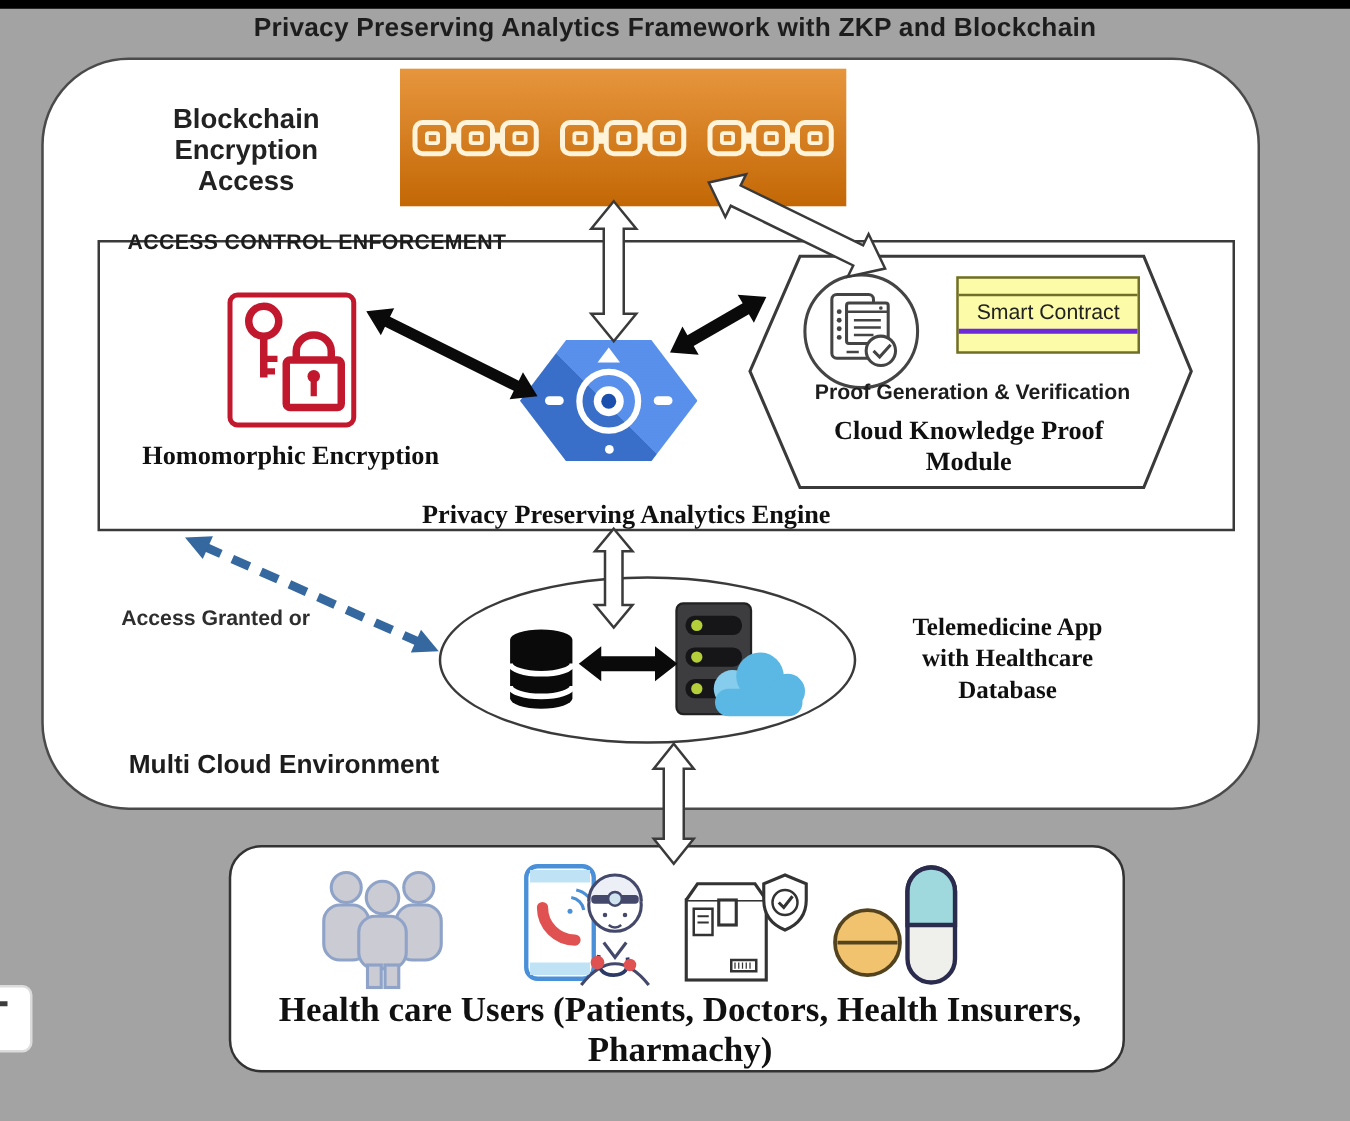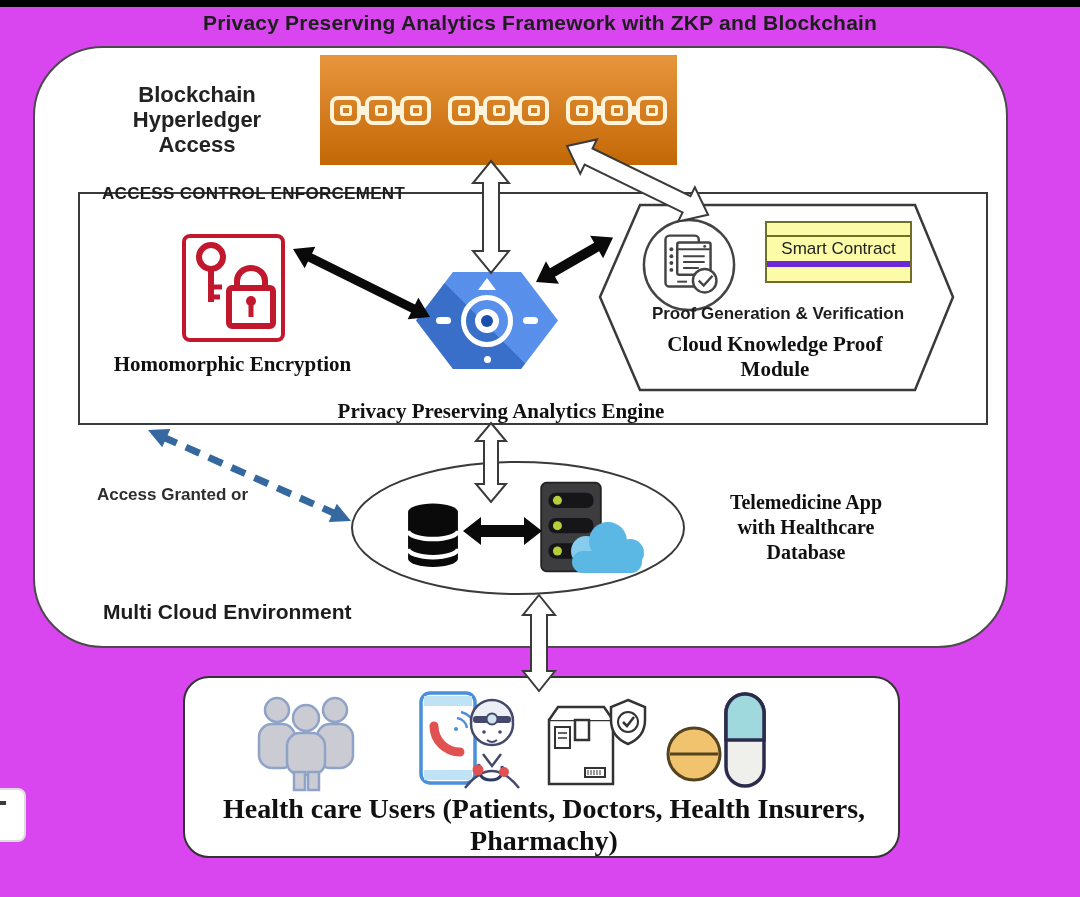--- a/index.html
+++ b/index.html
@@ -1,17 +1,17 @@
 <!DOCTYPE html>
 <html style="--blockchain-orange: #E07807; --engine-blue: #4583E8; --encryption-red: #C2182E; --contract-yellow: #FBFBA8; --dashed-arrow-blue: #34689E; --cloud-blue: #5BB7E3; --led-green: #B5CF3A;"><head>
 <meta charset="utf-8">
 <style>
   * { box-sizing: border-box; margin: 0; padding: 0; }
   body { background:#fff; }
-  .canvas{position:relative;width:1080px;height:897px;background:#d946ef;overflow:hidden;
+  .canvas{position:relative;width:1080px;height:897px;background:#a3a3a3;overflow:hidden;
           font-family:"Liberation Sans",sans-serif;}
   .sans-b{font-family:"Liberation Sans",sans-serif;font-weight:bold;color:#1d1d1d;}
   .serif-b{font-family:"Liberation Serif",serif;font-weight:bold;color:#101010;}
   .abs{position:absolute;}
   .ctr{text-align:center;}
 
   .topbar{left:0;top:0;width:1080px;height:7px;background:#000;}
   .title{left:0;top:11px;width:1080px;font-size:21px;letter-spacing:.2px;}
 
   .outer-box{left:33px;top:46px;width:975px;height:602px;border:2px solid #4a4a4a;border-radius:70px;background:#fff;}
@@ -41,21 +41,21 @@
   .eye-dot{left:65px;top:43px;width:12px;height:12px;background:#1a4fae;border-radius:50%;}
   .eye-tri{left:62px;top:6px;width:0;height:0;border-left:9px solid transparent;border-right:9px solid transparent;border-bottom:12px solid #fff;}
   .eye-dash{width:15px;height:7px;background:#fff;border-radius:4px;}
   .eye-botdot{left:68px;top:84px;width:7px;height:7px;background:#fff;border-radius:50%;}
 
   .engine-label{left:311px;top:399px;width:380px;font-size:21px;}
 
   .sc-box{left:765px;top:221px;width:147px;height:62px;border:2px solid #6f6f2a;background:var(--contract-yellow,#FBFBA8);
           display:flex;flex-direction:column;}
   .sc-row1{height:14px;border-bottom:2px solid #6f6f2a;}
-  .sc-row2{height:30px;border-bottom:6px solid #6d28d9;display:flex;align-items:center;justify-content:center;
+  .sc-row2{height:30px;border-bottom:4px solid #6d28d9;display:flex;align-items:center;justify-content:center;
            font-size:17px;color:#222;font-family:"Liberation Sans",sans-serif;}
   .sc-row3{flex:1;}
 
   .proof-label{left:608px;top:304px;width:340px;font-size:17px;}
   .zkp-label{left:630px;top:332px;width:290px;font-size:21px;line-height:25px;}
 
   .decision-label{left:75px;top:484px;width:195px;font-size:17px;line-height:21px;color:#2e2e2e;}
 
   .ellipse{left:351px;top:461px;width:334px;height:134px;border:2.5px solid #3a3a3a;border-radius:50%;background:#fff;}
   .tele-label{left:700px;top:490px;width:212px;font-size:20px;line-height:25px;}
@@ -75,21 +75,21 @@
 
 <div class="canvas">
 
   <div class="abs topbar"></div>
   <div class="abs title ctr sans-b">Privacy Preserving Analytics Framework with ZKP and Blockchain</div>
 
   <div class="abs outer-box"></div>
 
   <div class="abs bc-label ctr sans-b">
     <div>Blockchain</div>
-    <div>Hyperledger</div>
+    <div>Encryption</div>
     <div>Access</div>
   </div>
 
   <div class="abs bc-box">
     <div class="chain-group">
       <div class="chain-link">
           <div class="chain-hole"></div>
         </div>
       <div class="chain-bridge"></div>
       <div class="chain-link">

